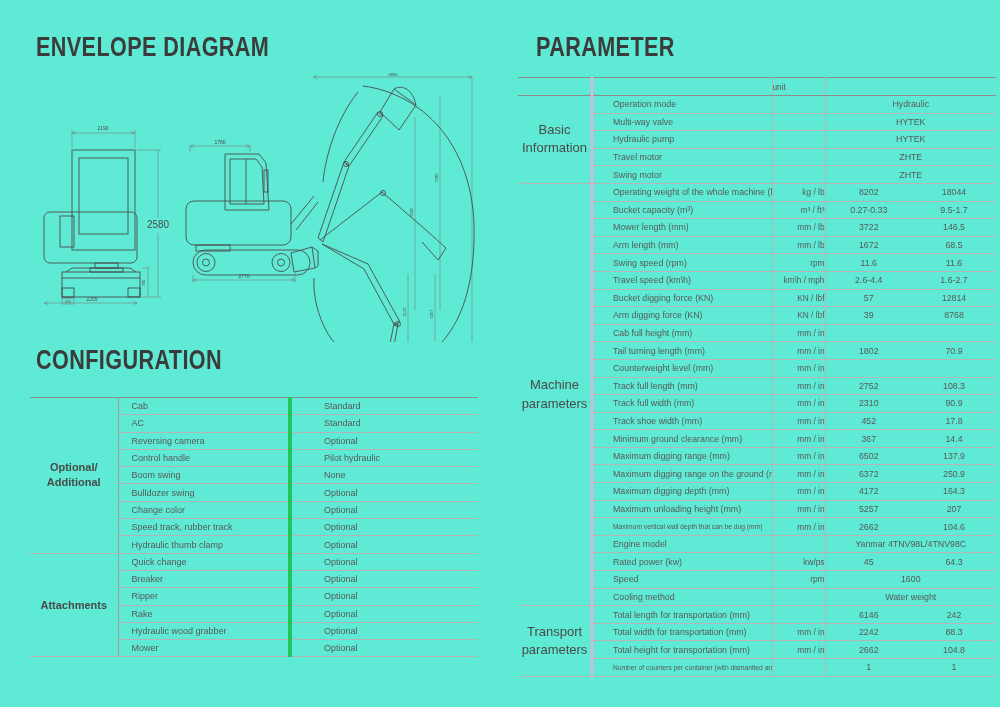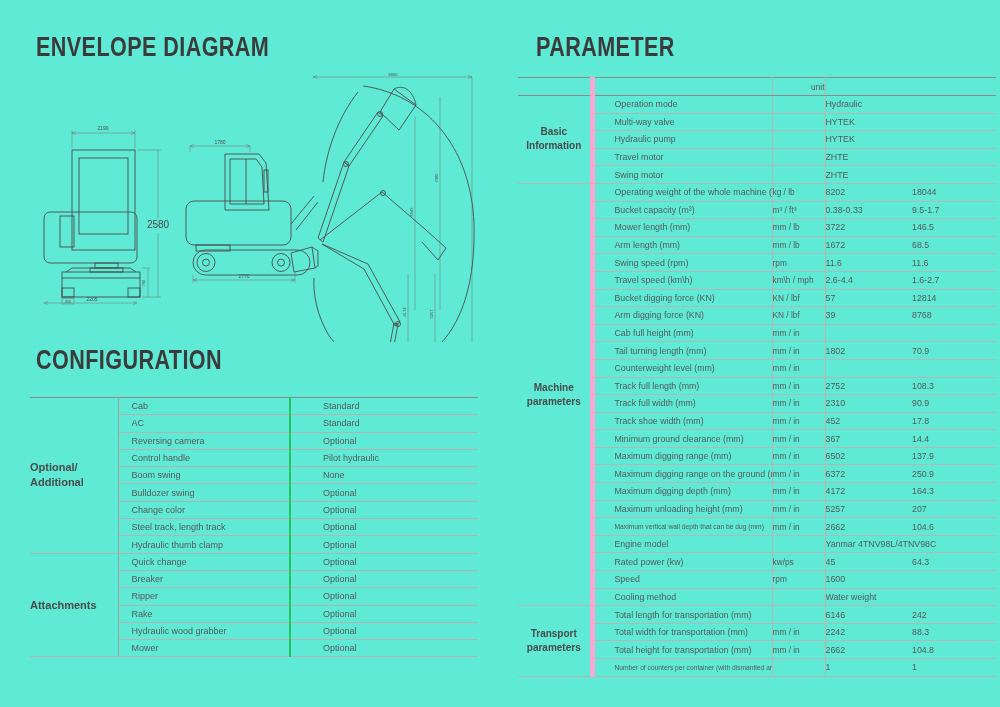--- a/index.html
+++ b/index.html
@@ -12,35 +12,35 @@
   #t-param{left:536px;top:32px;}
 
   table{border-collapse:collapse;table-layout:fixed;}
   td{padding:0;vertical-align:middle;overflow:hidden;white-space:nowrap;}
 
   
   #config-table{position:absolute;left:30px;top:397px;width:448px;font-size:9px;color:#595959;
     border-top:1px solid #8c8c8c;border-bottom:1px solid #8c8c8c;}
   #config-table td{height:16.3px;border-bottom:1px solid #b3b3b3;}
   #config-table td.cg{border-right:1px solid #9e9e9e;font-weight:bold;font-size:11px;color:#4a4a4a;
-    text-align:left;white-space:pre-line;line-height:1.35;}
-  #config-table td.ci{padding-left:13px;border-right:2px solid #22c55e;}
+    text-align:center;white-space:pre-line;line-height:1.35;}
+  #config-table td.ci{padding-left:13px;border-right:4px solid #22c55e;}
   #config-table td.cv{padding-left:32px;}
 
   
   #param-table{position:absolute;left:518px;top:77px;width:478px;font-size:8.8px;color:#595959;
     border-top:1px solid #8c8c8c;border-bottom:1px solid #8c8c8c;}
   #param-table td{height:16.6px;border-bottom:1px solid #b6b6b6;}
-  #param-table td.pg{border-right:5px solid #f9a8d4;font-weight:bold;font-size:10px;color:#4a4a4a;
+  #param-table td.pg{border-right:2px solid #f9a8d4;font-weight:normal;font-size:13px;color:#4a4a4a;
     text-align:center;white-space:pre-line;line-height:1.4;}
   #param-table td.pn{padding-left:20px;border-right:1px solid #b6b6b6;}
-  #param-table td.pu{text-align:left;border-right:1px solid #b6b6b6;font-size:8.3px;}
-  #param-table td.pm,#param-table td.pi,#param-table td.pv{text-align:left;}
+  #param-table td.pu{text-align:right;border-right:1px solid #b6b6b6;font-size:8.3px;}
+  #param-table td.pm,#param-table td.pi,#param-table td.pv{text-align:center;}
   #param-table td.sm{font-size:6.7px;}
-  #param-table tr.hdr td{border-bottom:1px solid #8c8c8c;height:17px;text-align:right;}
+  #param-table tr.hdr td{border-bottom:1px solid #8c8c8c;height:17px;text-align:left;}
 
   
   #diagram{position:absolute;left:28px;top:72px;width:475px;height:270px;}
   .ln{stroke:#4d4d4d;fill:none;stroke-width:0.9;}
   .thin{stroke:#7a7a7a;fill:none;stroke-width:0.55;}
   .dimtxt{fill:#4d4d4d;font-family:"Liberation Sans",sans-serif;}
 </style>
 </head>
 <body>
 
@@ -181,21 +181,21 @@
         </tr>
         <tr>
           <td class="ci">Bulldozer swing</td>
           <td class="cv">Optional</td>
         </tr>
         <tr>
           <td class="ci">Change color</td>
           <td class="cv">Optional</td>
         </tr>
         <tr>
-          <td class="ci">Steel track, length track</td>
+          <td class="ci">Speed track, rubber track</td>
           <td class="cv">Optional</td>
         </tr>
         <tr>
           <td class="ci">Hydraulic thumb clamp</td>
           <td class="cv">Optional</td>
         </tr>
         <tr>
           <td class="cg" rowspan="6">Attachments</td>
           <td class="ci">Quick change</td>
           <td class="cv">Optional</td>
@@ -269,21 +269,21 @@
           <td class="pg" rowspan="24">Machine
 parameters</td>
           <td class="pn">Operating weight of the whole machine (kg)</td>
           <td class="pu">kg / lb</td>
           <td class="pm">8202</td>
           <td class="pi">18044</td>
         </tr>
         <tr>
           <td class="pn">Bucket capacity (m³)</td>
           <td class="pu">m³ / ft³</td>
-          <td class="pm">0.38-0.33</td>
+          <td class="pm">0.27-0.33</td>
           <td class="pi">9.5-1.7</td>
         </tr>
         <tr>
           <td class="pn">Mower length (mm)</td>
           <td class="pu">mm / lb</td>
           <td class="pm">3722</td>
           <td class="pi">146.5</td>
         </tr>
         <tr>
           <td class="pn">Arm length (mm)</td>

